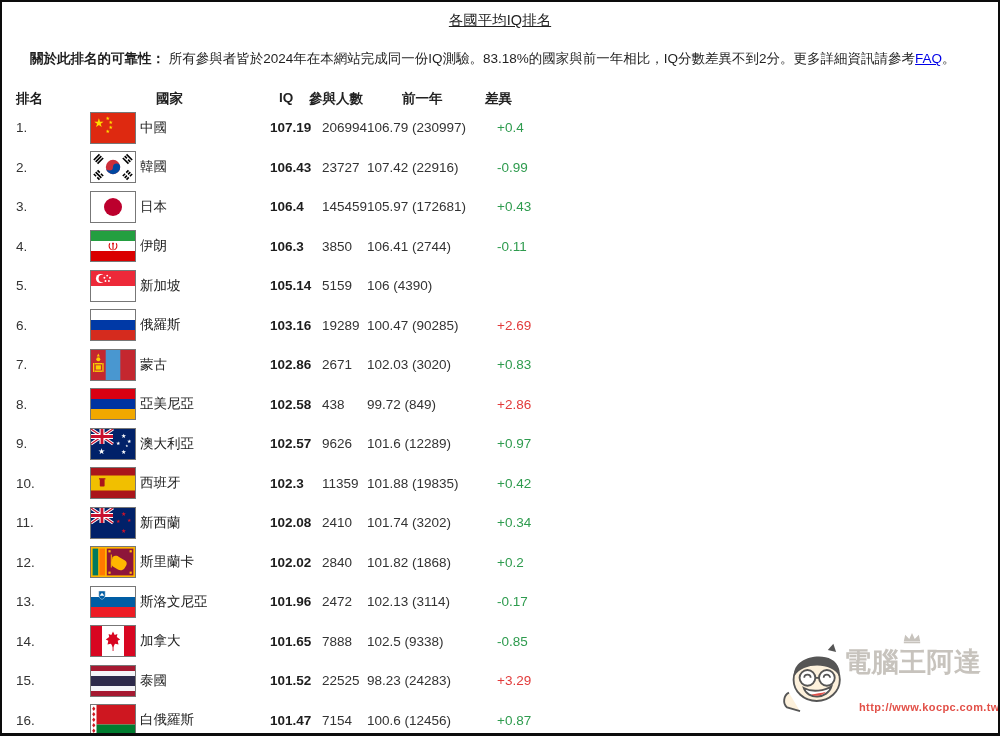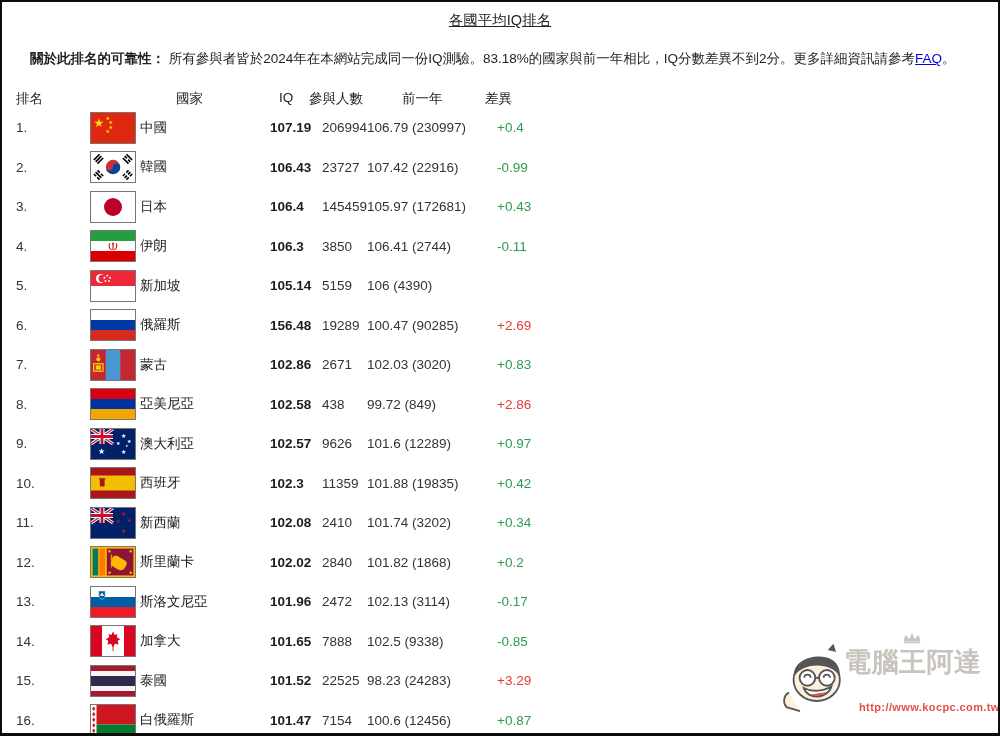--- a/index.html
+++ b/index.html
@@ -4,23 +4,23 @@
 <style>
   html,body{margin:0;padding:0;background:#fff;}
   .page{position:relative;width:1000px;height:736px;background:#fff;overflow:hidden;
     box-sizing:border-box;border:2px solid #0c0c0c;border-bottom-width:3px;
     font-family:"Liberation Sans","DejaVu Sans",sans-serif;color:#222;}
   .title{position:absolute;top:9px;left:0;right:0;text-align:center;
     font-size:14.5px;font-weight:normal;text-decoration:underline;}
   .note{position:absolute;top:48px;left:28px;right:10px;font-size:13.5px;line-height:17px;color:#1f1f1f;}
   .note b{font-weight:bold;}
   .note a{color:#0000e8;text-decoration:underline;cursor:pointer;}
-  .thead{position:absolute;top:88px;left:0;right:0;height:16px;font-size:13.5px;font-weight:normal;}
+  .thead{position:absolute;top:88px;left:0;right:0;height:16px;font-size:13.5px;font-weight:bold;}
   .thead span{position:absolute;top:0;white-space:nowrap;}
-  .h-rank{left:14px;} .h-country{left:142px;padding-left:32px;} .h-iq{left:277px;}
+  .h-rank{left:14px;} .h-country{left:122px;padding-left:32px;} .h-iq{left:277px;}
   .h-part{left:307px;} .h-prev{left:400px;} .h-diff{left:483px;}
   .rows{position:absolute;top:106px;left:0;width:100%;}
   .row{display:grid;grid-template-columns:74px 50px 130px 52px 45px 130px auto;
     padding-left:14px;height:39.5px;align-items:center;font-size:13.5px;}
   .c{white-space:nowrap;}
   .rank{color:#333;}
   .flagbox{width:46px;height:32px;border:1px solid #777;box-sizing:border-box;background:#fff;}
   .flagbox svg{display:block;}
   .iq{font-weight:bold;color:#1d1d1d;}
   .num{color:#333;}
@@ -166,21 +166,21 @@
     <div class="row">
       <span class="c rank">6.</span>
       <span class="flagbox">
           <svg viewBox="0 0 44 30" width="44" height="30">
             <rect width="44" height="30" fill="#fff"></rect>
             <rect y="10" width="44" height="10" fill="#0039a6"></rect>
             <rect y="20" width="44" height="10" fill="#d52b1e"></rect>
           </svg>
         </span>
       <span class="c">俄羅斯</span>
-      <span class="c iq">156.48</span>
+      <span class="c iq">103.16</span>
       <span class="c num">19289</span>
       <span class="c num">100.47 (90285)</span>
       <span class="c diff red">+2.69</span>
     </div>
 
     <div class="row">
       <span class="c rank">7.</span>
       <span class="flagbox">
           <svg viewBox="0 0 44 30" width="44" height="30">
             <rect width="44" height="30" fill="#c4272f"></rect>

